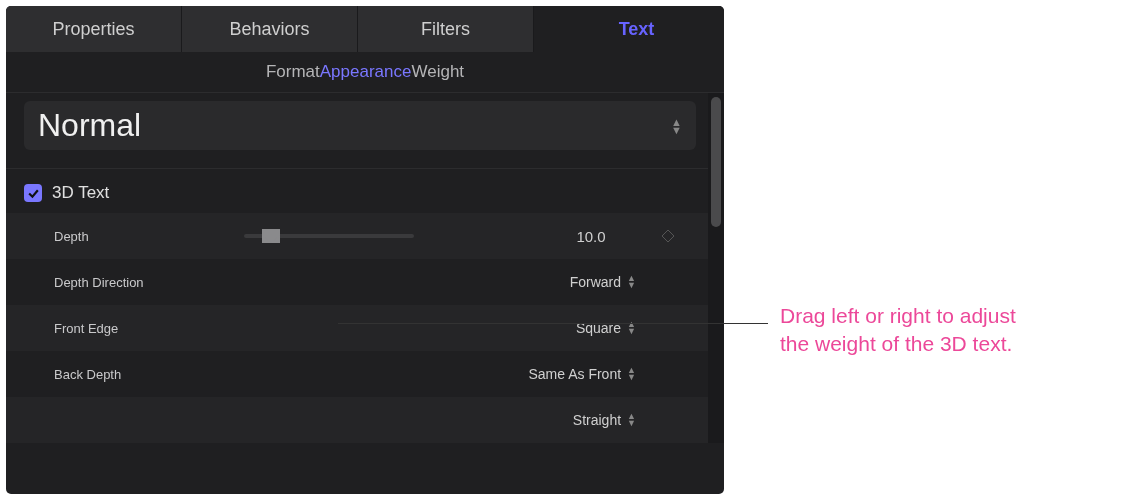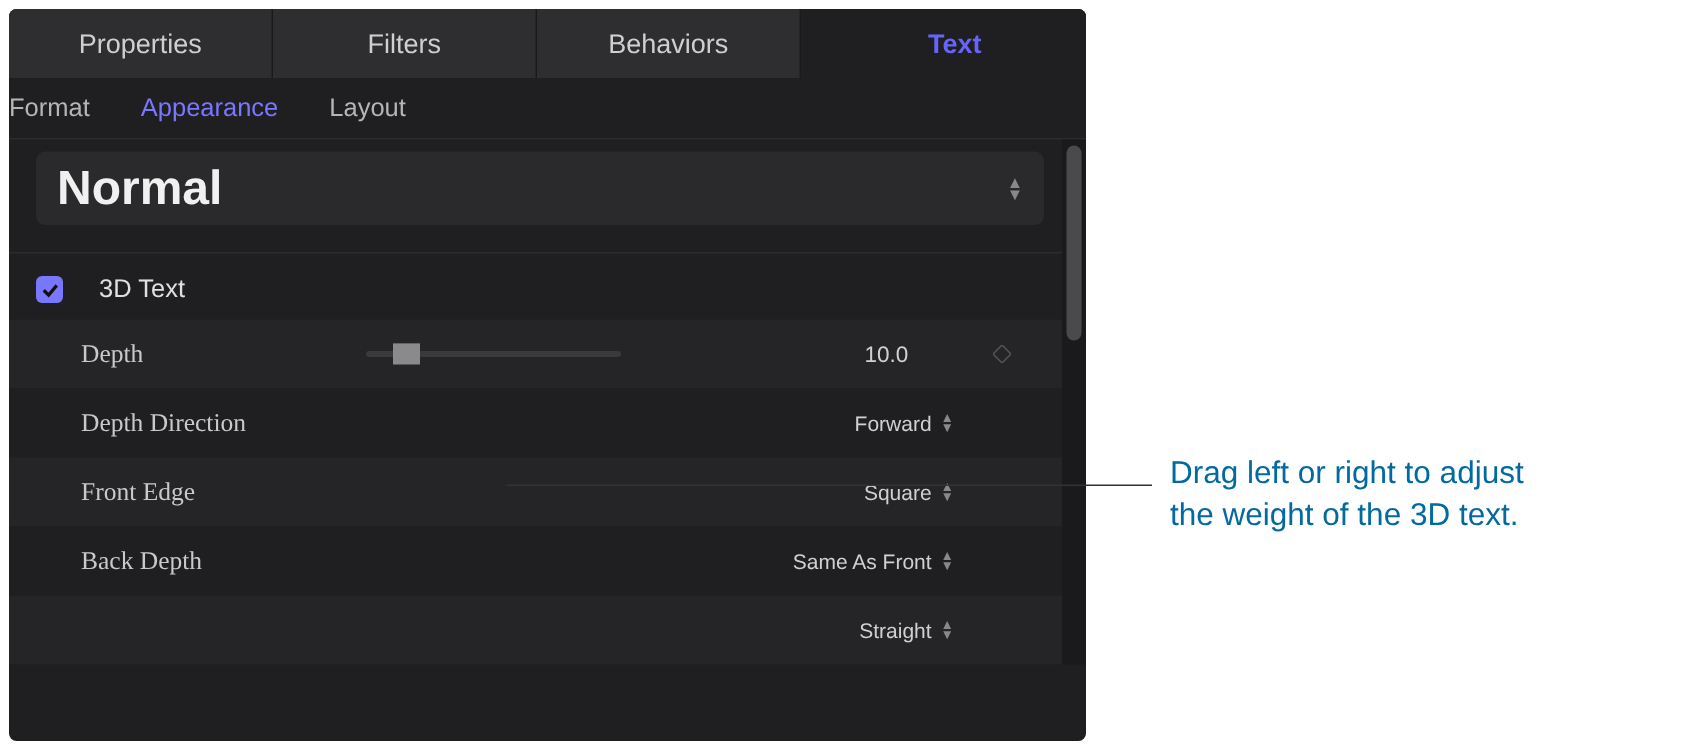--- a/index.html
+++ b/index.html
@@ -37,21 +37,21 @@
     }
     .tab:last-child { border-right: none; }
     .tab.active {
       background: #1f1f21;
       color: #6763ff;
       font-weight: 600;
       padding-left: 15px;
     }
     .subtabs {
       display: flex;
-      gap: 34px;
+      justify-content: center;
       padding: 10px 0 10px;
       border-bottom: 1px solid #2c2c2e;
     }
     .subtab {
       font-size: 17px;
       color: #b5b5b7;
       cursor: pointer;
     }
     .subtab.active {
       color: #7a77ff;
@@ -74,35 +74,35 @@
       display: flex;
       align-items: center;
       justify-content: space-between;
       background: #2a2a2c;
       border-radius: 6px;
       padding: 6px 14px 6px 14px;
       cursor: pointer;
     }
     .preset-label {
       font-size: 32px;
-      font-weight: 700;
+      font-weight: 400;
       color: #f0f0f0;
     }
     .stepper-icon {
       display: flex;
       flex-direction: column;
       color: #888;
       font-size: 11px;
       line-height: 8px;
     }
     .checkbox-row {
       display: flex;
       align-items: center;
       padding: 14px 18px 10px 18px;
-      gap: 24px;
+      gap: 10px;
     }
     .checkbox {
       width: 18px;
       height: 18px;
       background: #7a77ff;
       border-radius: 4px;
       display: flex;
       align-items: center;
       justify-content: center;
       cursor: pointer;
@@ -118,22 +118,21 @@
       align-items: center;
       height: 46px;
       padding-left: 48px;
       padding-right: 18px;
       color: #c9c9cb;
     }
     .param-row:nth-child(odd) { background: #252527; }
     .param-row:nth-child(even) { background: #1f1f21; }
     .param-label {
       width: 190px;
-      font-size: 17px;
-      font-family: Liberation Serif, serif;
+      font-size: 13px;
     }
     .param-control {
       flex: 1;
       display: flex;
       align-items: center;
       justify-content: flex-end;
       gap: 10px;
       position: relative;
     }
     .slider {
@@ -200,48 +199,48 @@
       top: 4px;
       height: 130px;
       background: #4a4a4c;
       border-radius: 5px;
     }
     .annotation {
       position: absolute;
       left: 780px;
       top: 302px;
       font-size: 21px;
-      color: #0369a1;
+      color: #ec4899;
       line-height: 1.35;
       width: 330px;
     }
     .callout-line {
       position: absolute;
       top: 323px;
       left: 338px;
       width: 430px;
       height: 1px;
       background: #333;
     }
   </style>
 </head>
 <body>
 
 <div class="panel">
   <div class="tabbar">
     <div class="tab">Properties</div>
+    <div class="tab">Behaviors</div>
     <div class="tab">Filters</div>
-    <div class="tab">Behaviors</div>
     <div class="tab active">Text</div>
   </div>
 
   <div class="subtabs">
     <div class="subtab">Format</div>
     <div class="subtab active">Appearance</div>
-    <div class="subtab">Layout</div>
+    <div class="subtab">Weight</div>
   </div>
 
   <div class="content">
     <div class="scroll-area">
 
       <div class="preset-row">
         <div class="preset-select">
           <span class="preset-label">Normal</span>
           <span class="stepper-icon">
             <span>▲</span>

